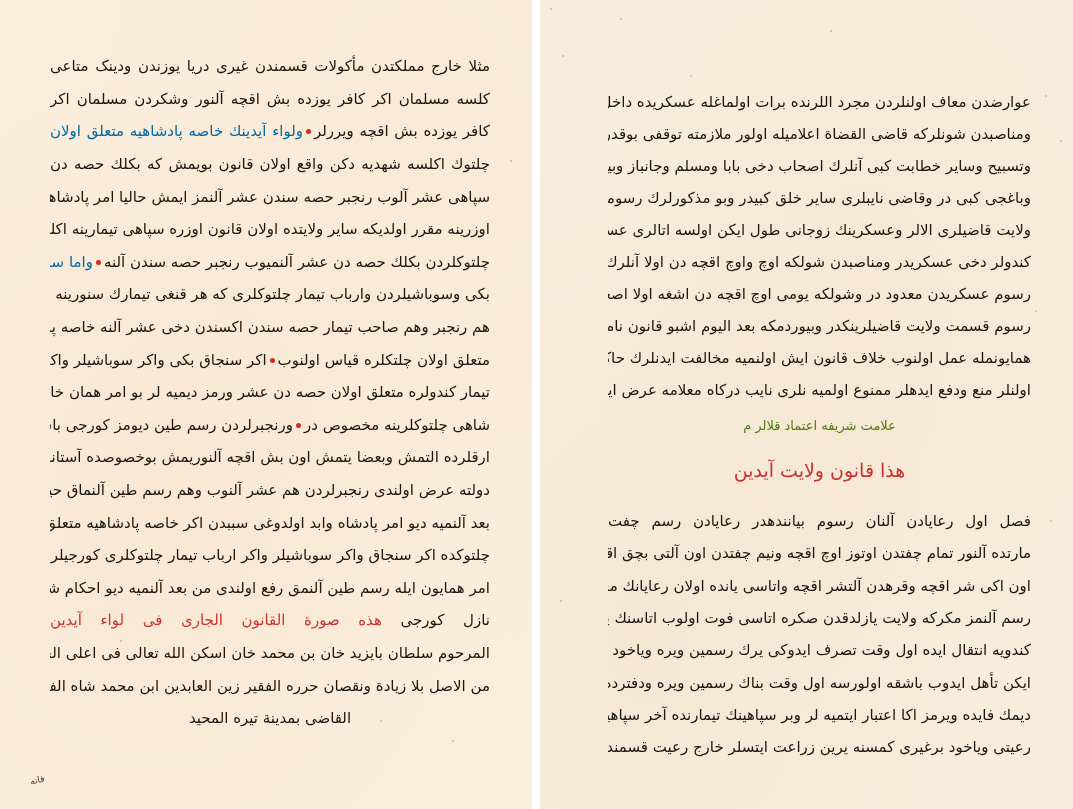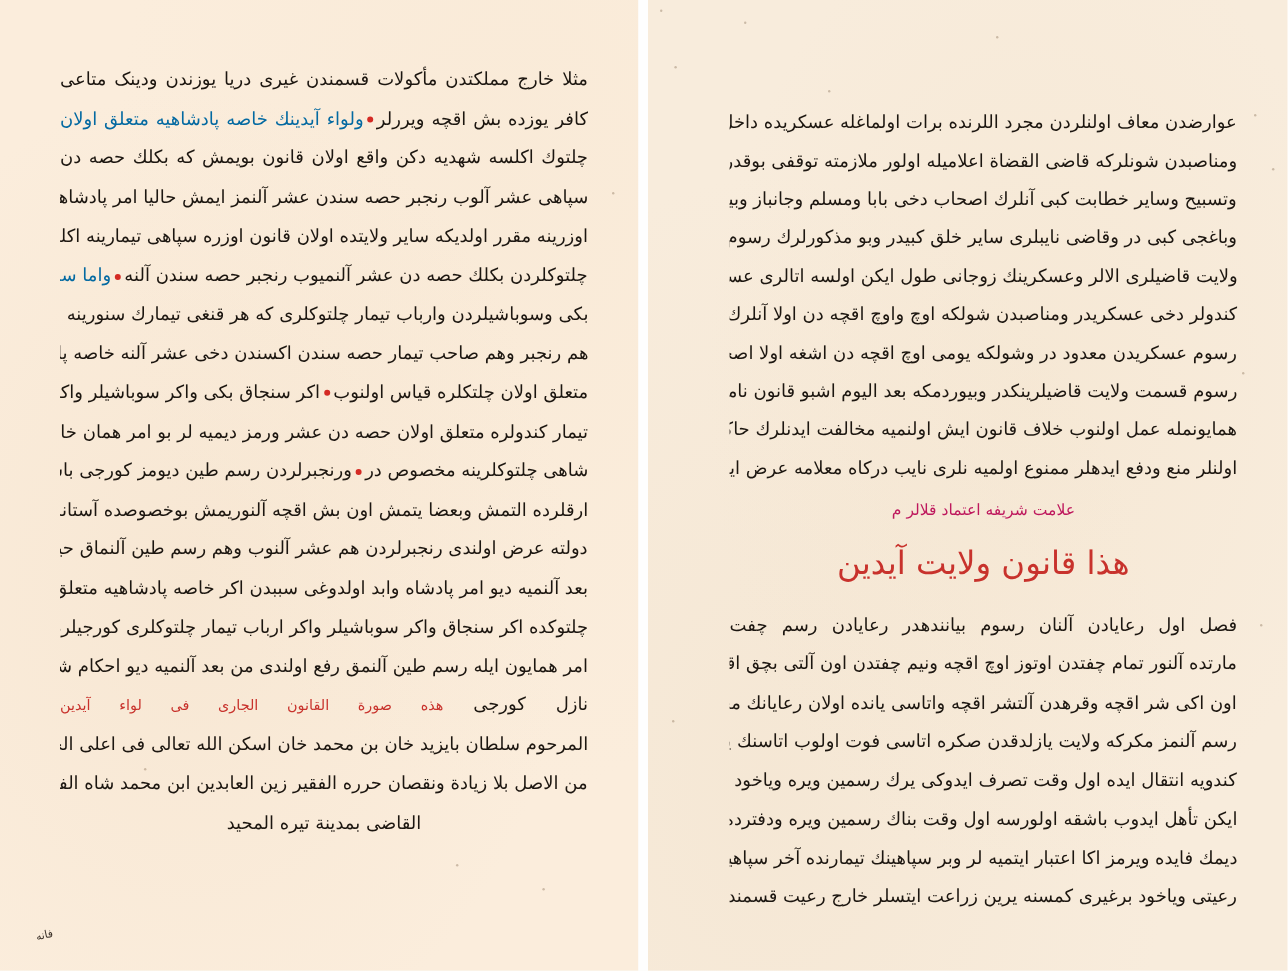--- a/index.html
+++ b/index.html
@@ -92,50 +92,50 @@
     }
     .right-block-2 .line { height: 32.3px; align-items: center; }
     .heading-red {
       position: absolute;
       left: 608px;
       top: 450px;
       width: 423px;
       direction: rtl;
       text-align: center;
       font-family: "DejaVu Serif", serif;
-      font-size: 27px;
+      font-size: 19px;
       color: #c8322c;
       line-height: 40px;
     }
     .signature-line {
       position: absolute;
       left: 608px;
       top: 418px;
       width: 423px;
       direction: rtl;
       text-align: center;
       font-family: "DejaVu Sans", sans-serif;
       font-size: 13px;
-      color: #be185d;
+      color: #4d7c0f;
     }
     .red {
       color: #0369a1;
     }
     .red-dot {
       display: inline-block;
       width: 5px;
       height: 5px;
       border-radius: 50%;
       background: #d42a24;
       vertical-align: middle;
       margin: 0 3px;
     }
     .red-title-inline {
       color: #c8322c;
-      font-size: 12px;
+      font-size: 15px;
       font-family: "DejaVu Serif", serif;
     }
     .catchword {
       position: absolute;
       left: 30px;
       top: 775px;
       font-family: "DejaVu Sans", sans-serif;
       font-size: 9px;
       color: #3a3028;
       transform: rotate(-12deg);
@@ -174,20 +174,23 @@
     <span class="speck" style="left:495px;top:310px;"></span>
     <span class="speck" style="left:20px;top:600px;"></span>
     <span class="speck" style="left:510px;top:520px;"></span>
   </div>
 
   <div class="text-block left-block">
     <div class="line">
         <span class="t">مثلا خارج مملکتدن مأکولات قسمندن غیری دریا یوزندن ودینک متاعی</span>
       </div>
     <div class="line">
+        <span class="t">کلسه مسلمان اکر کافر یوزده بش اقچه آلنور وشکردن مسلمان اکر</span>
+      </div>
+    <div class="line">
         <span class="t"><span>کافر یوزده بش اقچه ویررلر</span><span class="red-dot"></span><span class="red">ولواء آیدینك خاصه پادشاهیه متعلق اولان</span></span>
       </div>
     <div class="line">
         <span class="t">چلتوك اکلسه شهدیه دکن واقع اولان قانون بویمش که بکلك حصه دن</span>
       </div>
     <div class="line">
         <span class="t">سپاهی عشر آلوب رنجبر حصه سندن عشر آلنمز ایمش حالیا امر پادشاهی بونلك</span>
       </div>
     <div class="line">
         <span class="t">اوزرینه مقرر اولدیکه سایر ولایتده اولان قانون اوزره سپاهی تیمارینه اکلن</span>

